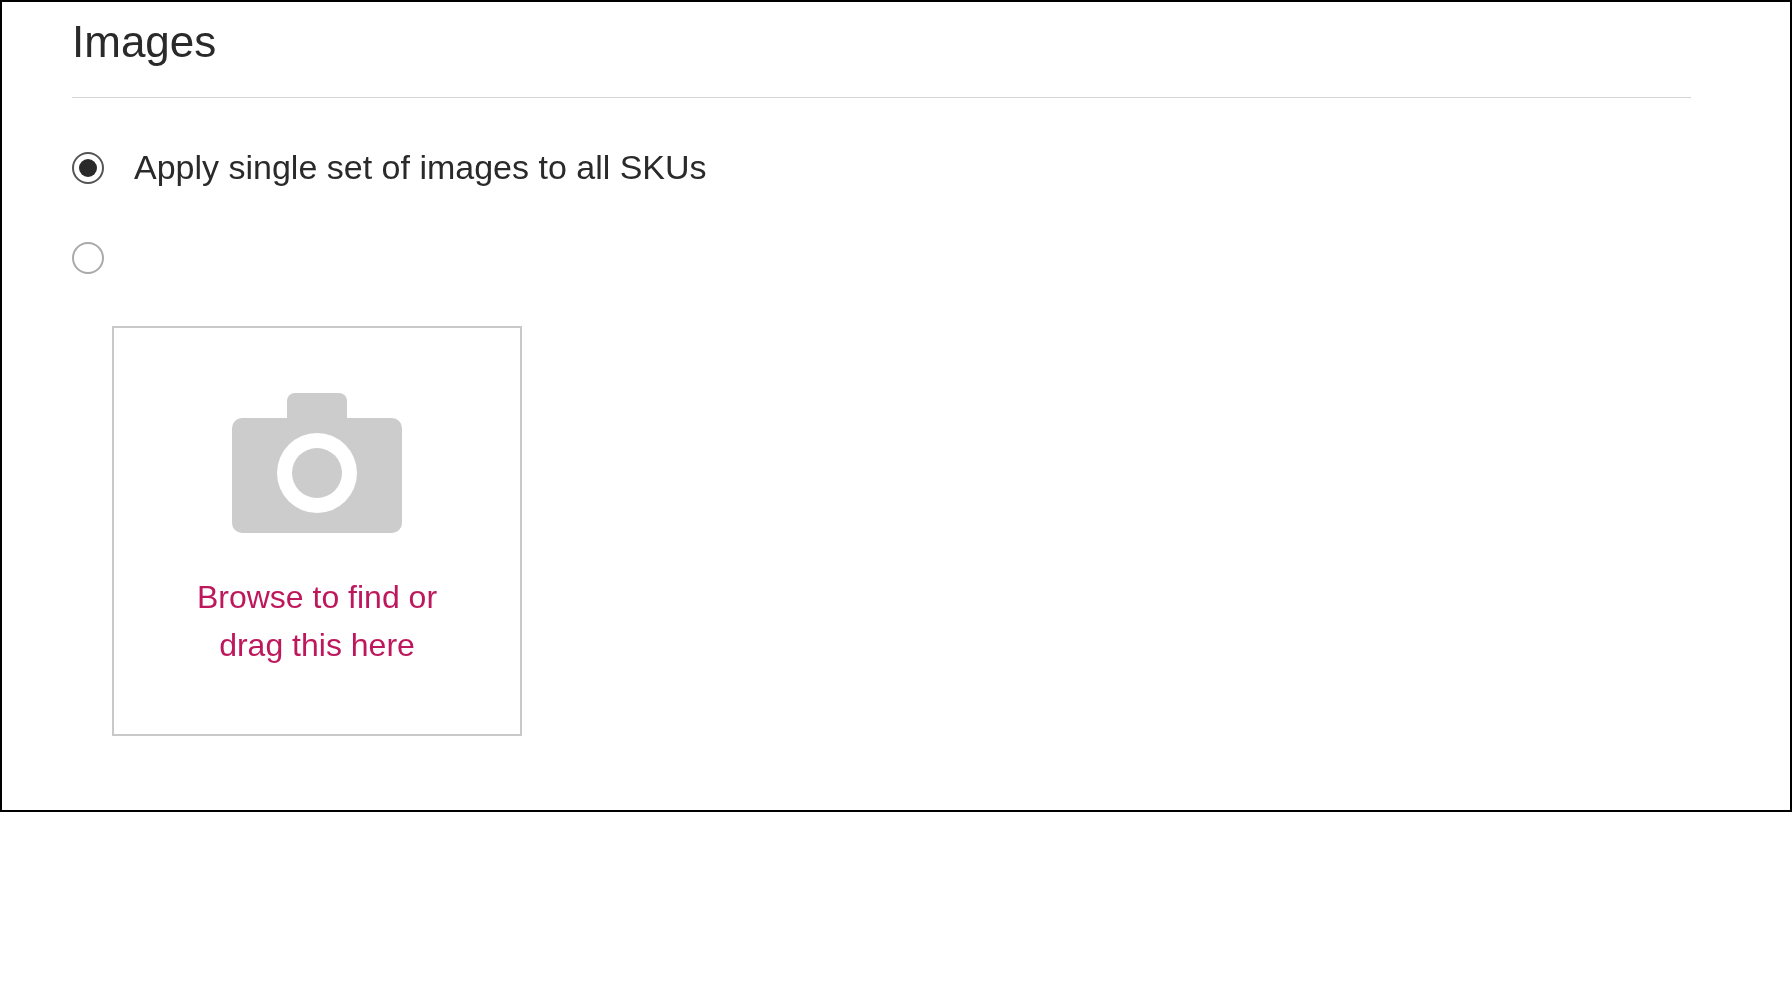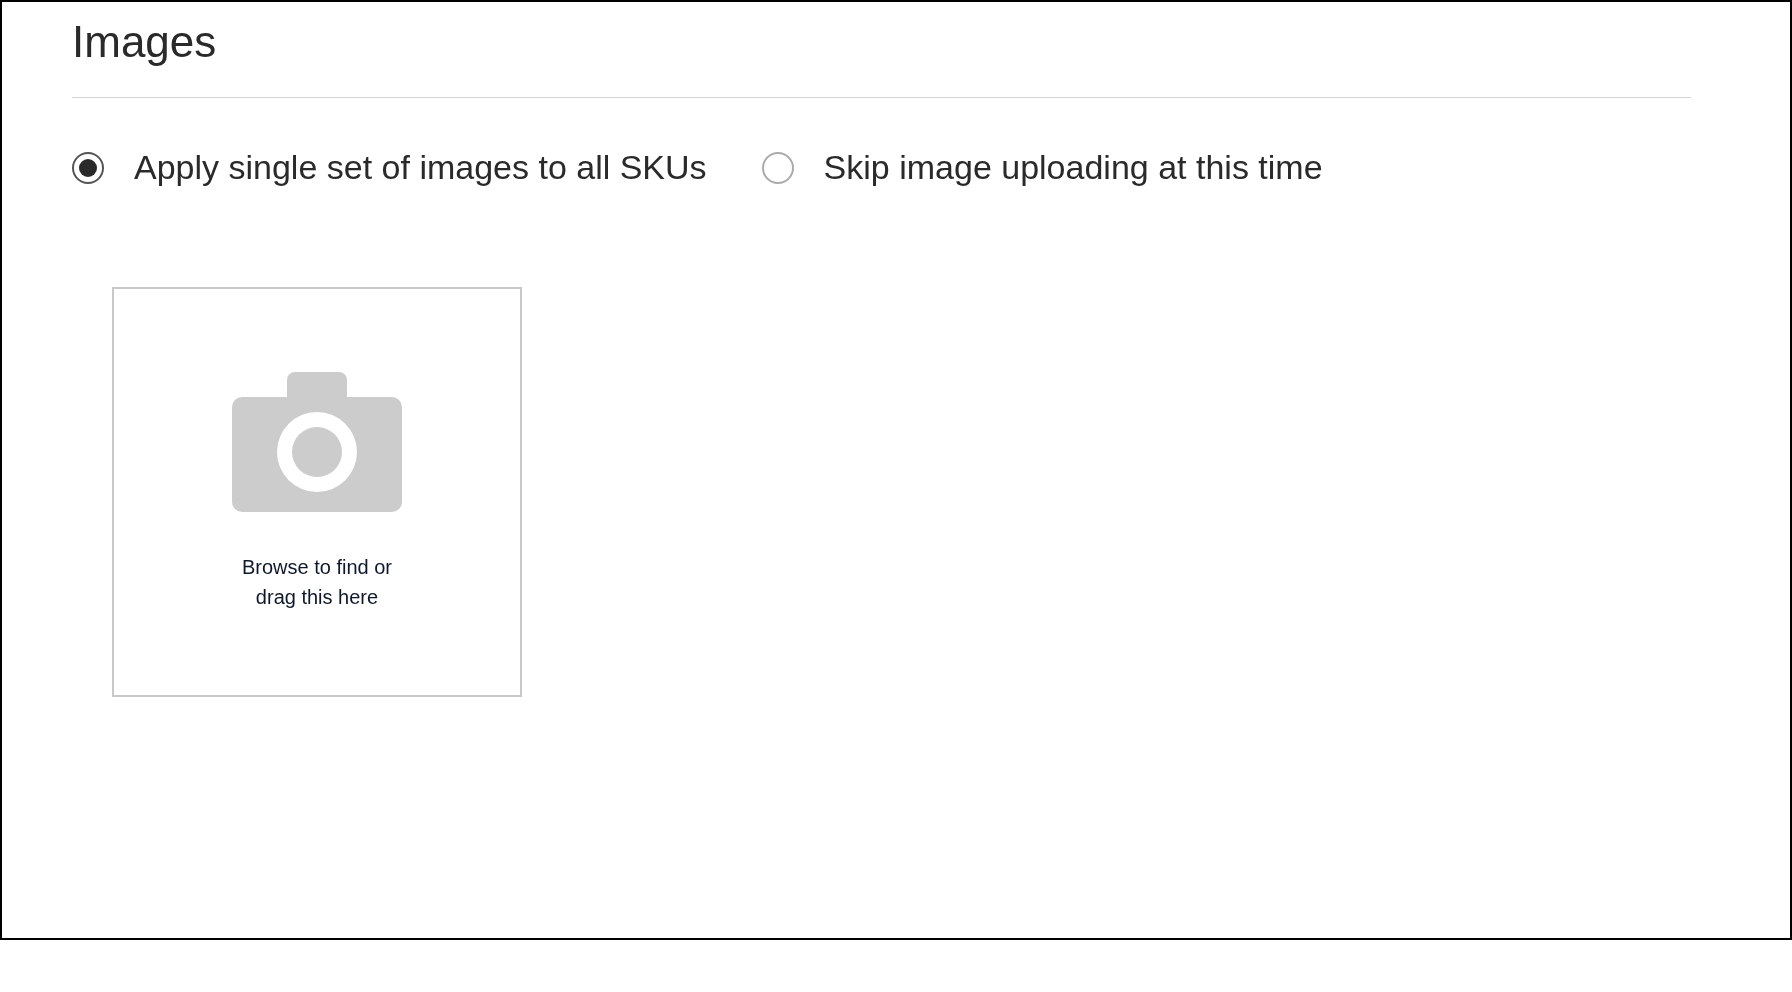--- a/index.html
+++ b/index.html
@@ -8,37 +8,37 @@
       padding: 0;
     }
     body {
       font-family: -apple-system, BlinkMacSystemFont, "Segoe UI", Helvetica, Arial, sans-serif;
       background: #fff;
       padding: 0;
     }
     .panel {
       border: 2px solid #000;
       width: 1792px;
-      height: 940px;
+      height: 812px;
       padding: 0 99px 40px 70px;
       background: #fff;
     }
     .section-title {
       font-size: 44px;
       font-weight: 400;
       color: #2a2a2a;
       padding: 15px 0 30px 0;
       border-bottom: 1px solid #d4d4d4;
       margin-bottom: 50px;
     }
     .radio-group {
       display: flex;
-      flex-direction: row;
+      flex-direction: column;
       gap: 55px;
-      margin-bottom: 100px;
+      margin-bottom: 52px;
     }
     .radio-row {
       display: flex;
       align-items: center;
       gap: 30px;
       cursor: pointer;
     }
     .radio-btn {
       width: 32px;
       height: 32px;
@@ -111,41 +111,40 @@
     .camera-lens-inner {
       position: absolute;
       top: 55px;
       left: 60px;
       width: 50px;
       height: 50px;
       background: #cccccc;
       border-radius: 50%;
     }
     .upload-text {
-      color: #0f172a;
-      font-size: 20px;
+      color: #be185d;
+      font-size: 32px;
       text-align: center;
       line-height: 1.5;
       padding: 0 30px;
     }
   </style>
 </head>
 <body>
 
 <div class="panel">
   <h2 class="section-title">Images</h2>
 
   <div class="radio-group">
     <div class="radio-row">
       <span class="radio-btn selected"></span>
       <span class="radio-label">Apply single set of images to all SKUs</span>
     </div>
     <div class="radio-row">
       <span class="radio-btn"></span>
-      <span class="radio-label">Skip image uploading at this time</span>
     </div>
   </div>
 
   <div class="upload-box">
     <div class="camera-icon">
       <div class="camera-bump"></div>
       <div class="camera-body"></div>
       <div class="camera-lens-outer"></div>
       <div class="camera-lens-inner"></div>
     </div>

